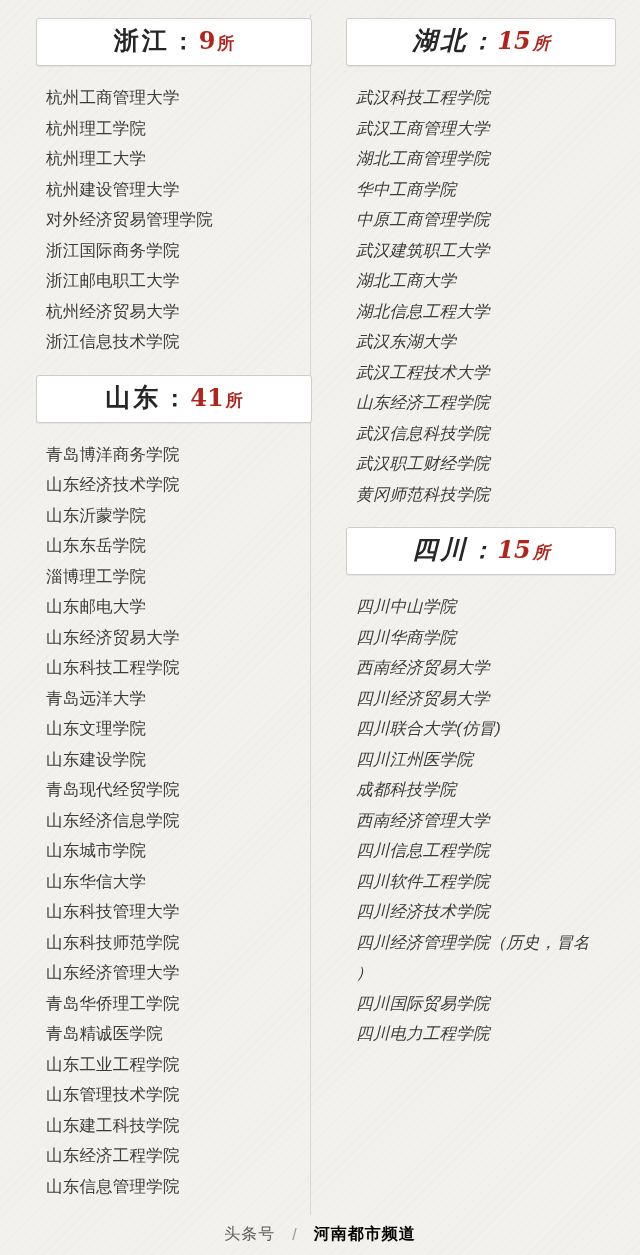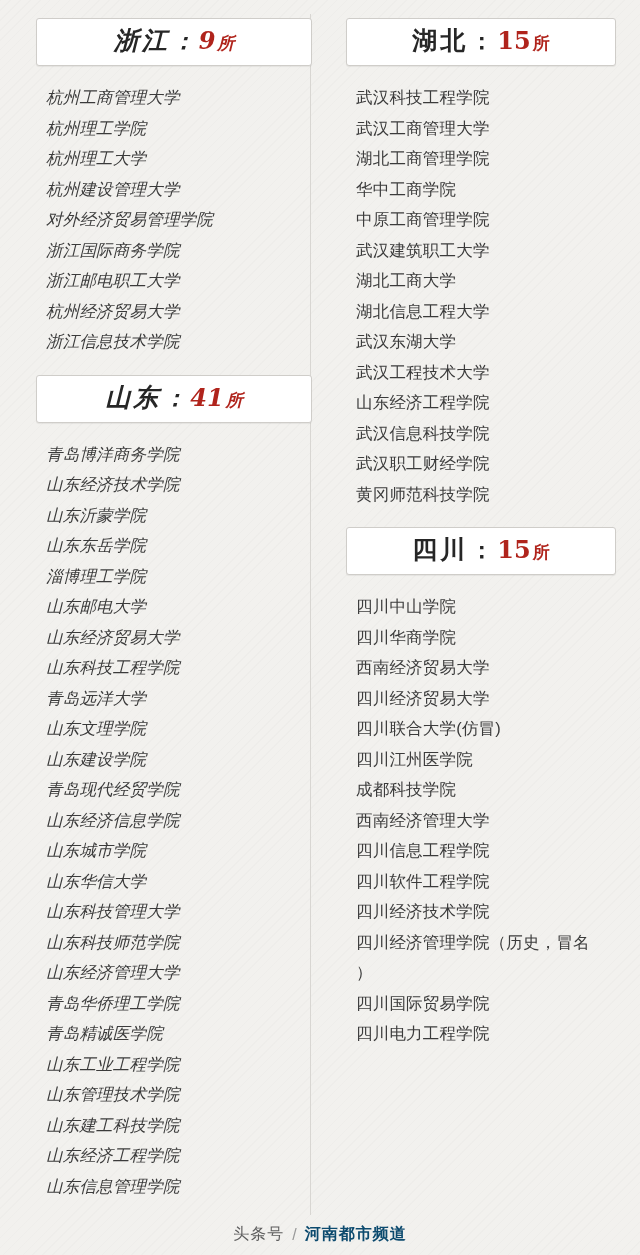--- a/index.html
+++ b/index.html
@@ -32,22 +32,22 @@
     display: flex;
     width: 640px;
     height: 1255px;
     box-sizing: border-box;
   }
   .column {
     width: 320px;
     box-sizing: border-box;
     padding: 0 18px;
   }
-  .column.left { padding-left: 36px; padding-right: 8px; font-style: italic; }
-  .column.right { padding-left: 26px; padding-right: 24px; }
+  .column.left { padding-left: 36px; padding-right: 8px; }
+  .column.right { padding-left: 26px; padding-right: 24px; font-style: italic; }
 
   .divider {
     position: absolute;
     left: 310px;
     top: 14px;
     bottom: 40px;
     width: 1px;
     background: #d8d6d2;
   }
 
@@ -111,26 +111,26 @@
 
   
   .footer {
     position: absolute;
     left: 0;
     right: 0;
     bottom: 10px;
     display: flex;
     align-items: center;
     justify-content: center;
-    gap: 8px;
+    gap: 17px;
     font-size: 16px;
     color: #5d5d5d;
   }
   .footer .brand {
-    color: #0c4a6e;
+    color: #000000;
     font-weight: bold;
     letter-spacing: 1px;
   }
   .footer .sep { color: #9a9a9a; }
   .footer .label { letter-spacing: 1px; }
 </style>
 </head>
 <body>
 
 <div class="paper-texture"></div>

